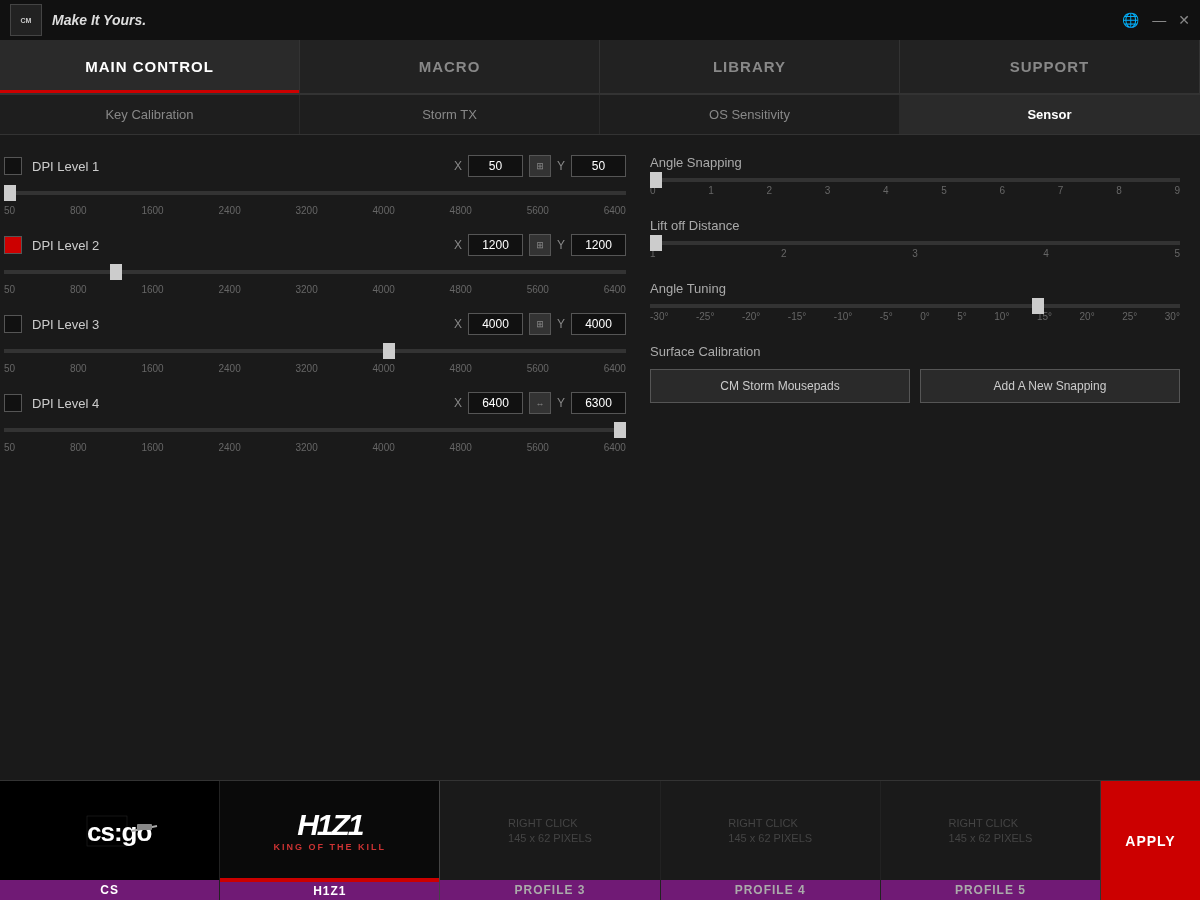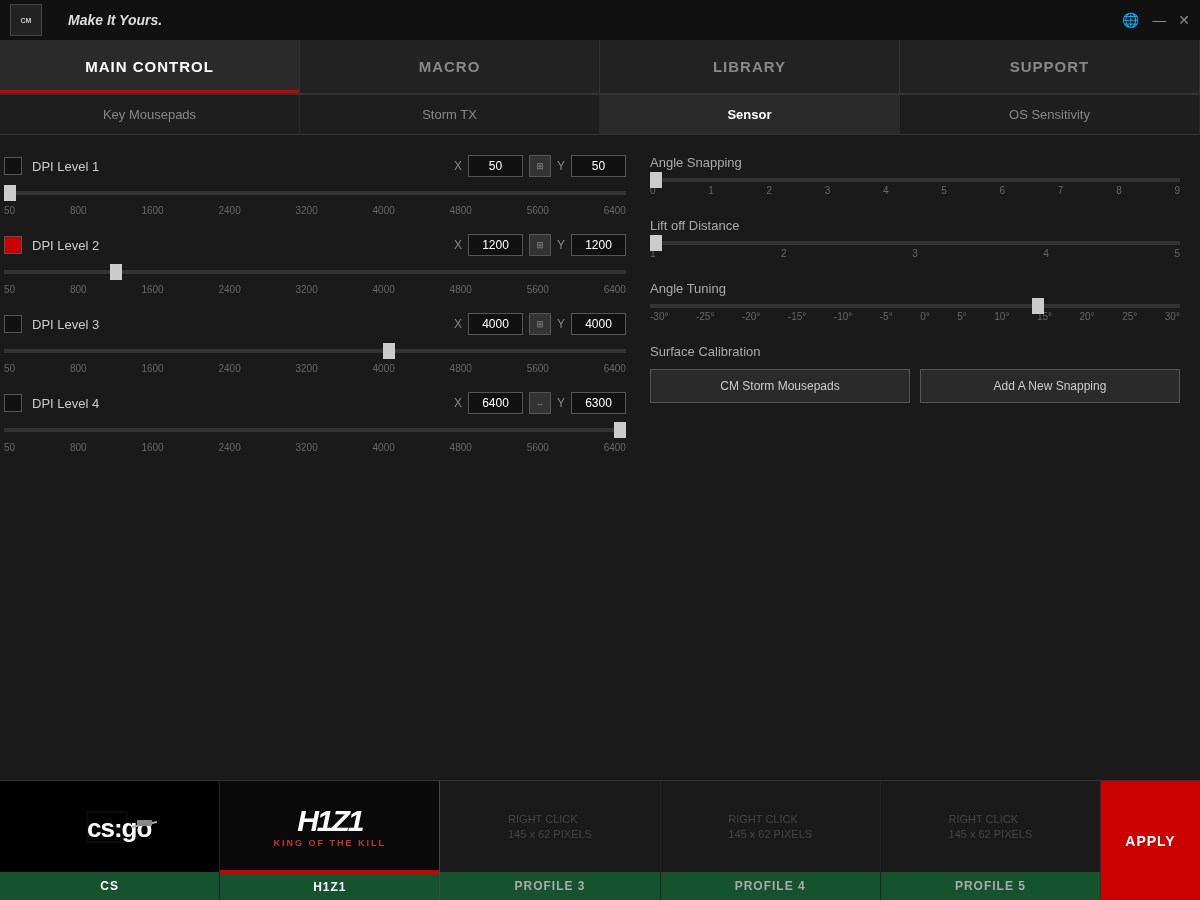--- a/index.html
+++ b/index.html
@@ -17,21 +17,21 @@
       height: 40px;
       background: #111;
       display: flex;
       align-items: center;
       padding: 0 10px;
       justify-content: space-between;
     }
     #titlebar .logo-area {
       display: flex;
       align-items: center;
-      gap: 26px;
+      gap: 10px;
     }
     #titlebar .logo-box {
       width: 32px;
       height: 32px;
       background: #222;
       border: 1px solid #444;
       display: flex;
       align-items: center;
       justify-content: center;
       font-size: 8px;
@@ -309,22 +309,22 @@
     .profile-csgo {
       background: #000;
       padding-left: 25px;
     }
     .profile-h1z1 {
       background: #0a0a0a;
       border-bottom: 2px solid #cc0000;
     }
     .profile-name {
       width: 100%;
-      height: 28px;
-      background: #14532d;
+      height: 20px;
+      background: #701a75;
       display: flex;
       align-items: center;
       justify-content: center;
       font-size: 12px;
       color: #aaa;
       letter-spacing: 1px;
       font-weight: bold;
     }
     .profile-name.selected {
       color: #fff;
@@ -379,30 +379,30 @@
   <div class="main-tab">
     <span>LIBRARY</span>
   </div>
   <div class="main-tab">
     <span>SUPPORT</span>
   </div>
 </div>
 
 <div id="sub-tabs">
   <div class="sub-tab">
-    <span>Key Mousepads</span>
+    <span>Key Calibration</span>
   </div>
   <div class="sub-tab">
     <span>Storm TX</span>
   </div>
+  <div class="sub-tab">
+    <span>OS Sensitivity</span>
+  </div>
   <div class="sub-tab active">
     <span>Sensor</span>
-  </div>
-  <div class="sub-tab">
-    <span>OS Sensitivity</span>
   </div>
 </div>
 
 <div id="content">
 
   <div id="left-panel">
 
     <div class="dpi-row">
       <div class="dpi-header">
         <div class="dpi-checkbox"></div>

